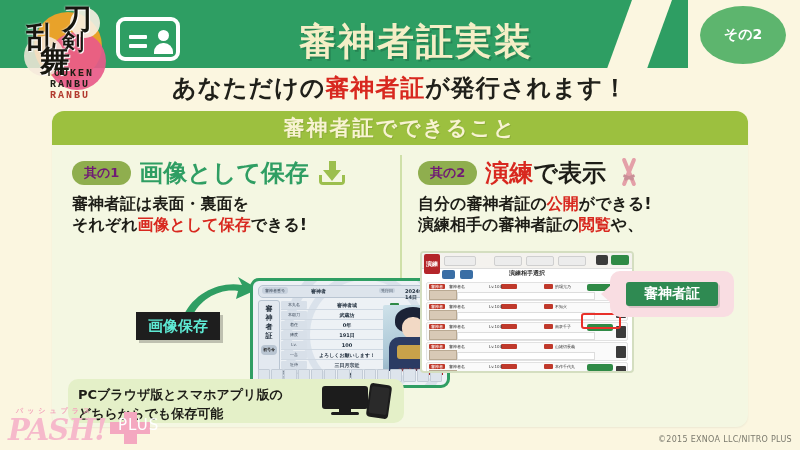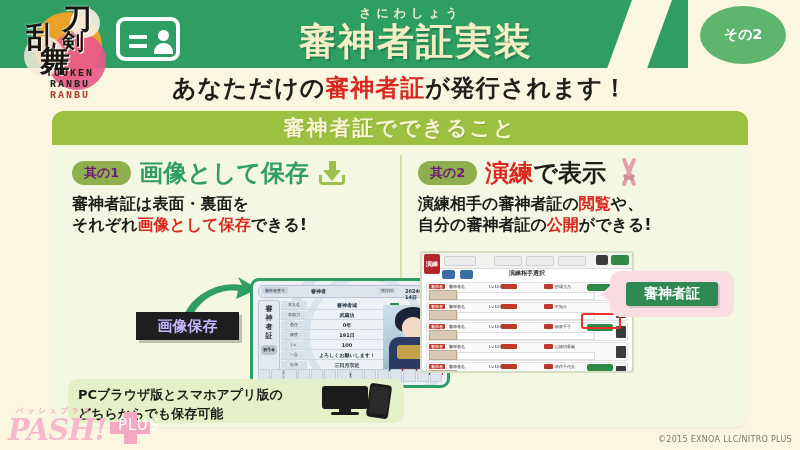--- a/index.html
+++ b/index.html
@@ -162,22 +162,22 @@
   .cm-portrait .body{position:absolute;left:6px;top:32px;width:48px;height:34px;background:#2b3b63;border-radius:10px 10px 0 0;}
   .cm-portrait .sash{position:absolute;left:14px;top:40px;width:32px;height:14px;background:#c8a24a;border-radius:3px;}
   .cm-badge{position:absolute;left:137px;top:22px;width:9px;height:9px;background:#2f8a46;border-radius:1px;}
   .cm-stamp{position:absolute;right:4px;bottom:10px;width:12px;height:12px;background:#c33;border:1px solid #a22;}
   .cm-foot{position:absolute;left:5px;bottom:3px;right:5px;height:13px;display:flex;gap:1px;}
   .cm-foot i{flex:1;background:#dde4ec;border:1px solid #c3ccd7;border-radius:1px;}
   .cm-note{position:absolute;right:18px;bottom:13px;font-size:3.4px;color:#b4483f;font-weight:bold;}
 
   .save-arrow{position:absolute;left:120px;top:124px;width:80px;height:44px;}
   .save-tag{
-    position:absolute;left:76px;top:161px;width:103px;height:28px;background:#1e1e1e;
-    display:flex;align-items:center;justify-content:center;color:#c4b5fd;font-size:15px;font-weight:bold;
+    position:absolute;left:76px;top:161px;width:84px;height:28px;background:#1e1e1e;
+    display:flex;align-items:center;justify-content:center;color:#5eead4;font-size:15px;font-weight:bold;
     font-family:"DejaVu Serif","Liberation Serif",serif;
     box-shadow:3px 3px 0 rgba(0,0,0,.22);
   }
 
   
   .game-mock{
     position:absolute;left:14px;top:100px;width:214px;height:122px;
     background:#fff;border:2px solid #d4dec0;border-radius:4px;box-sizing:border-box;overflow:hidden;
   }
   .gm-top{position:absolute;left:0;top:0;width:100%;height:15px;background:#f4f2ee;border-bottom:1px solid #ddd;}
@@ -269,21 +269,20 @@
     </div>
   </div>
 
   <div class="idcard-icon">
     <div class="ln l1"></div>
       <div class="ln l2"></div>
     <div class="phead"></div>
       <div class="pbody"></div>
   </div>
 
-  <div class="ruby">さにわしょう</div>
   <div class="hdr-title">審神者証実装</div>
   <div class="sono-badge-outer">その2</div>
 
   <div class="subtitle">
     <span>あなただけの</span><span class="hl">審神者証</span><span>が発行されます！</span>
   </div>
 
   <div class="panel">
     <div class="panel-head">審神者証でできること</div>
     <div class="divider"></div>
@@ -408,22 +407,22 @@
         <span class="sono-pill">其の2</span>
         <span class="sec-title"><span class="r">演練</span><span>で表示</span></span>
         <span class="sw-icon">
           <i class="bl b1"></i>
             <i class="bl b2"></i>
             <i class="g1"></i>
             <i class="g2"></i>
         </span>
       </div>
       <div class="sec-desc">
+        <div><span>自分の審神者証の</span><span class="r">公開</span><span>ができる!</span></div>
         <div><span>演練相手の審神者証の</span><span class="r">閲覧</span><span>や、</span></div>
-        <div><span>自分の審神者証の</span><span class="r">公開</span><span>ができる!</span></div>
       </div>
 
       <div class="game-mock">
         <div class="gm-top">
           <span class="red">演練</span>
           <i class="chip" style="left:22px;width:30px;"></i>
           <i class="chip" style="left:72px;width:26px;"></i>
           <i class="chip" style="left:104px;width:26px;"></i>
           <i class="chip" style="left:136px;width:26px;"></i>
           <i class="dark"></i>

